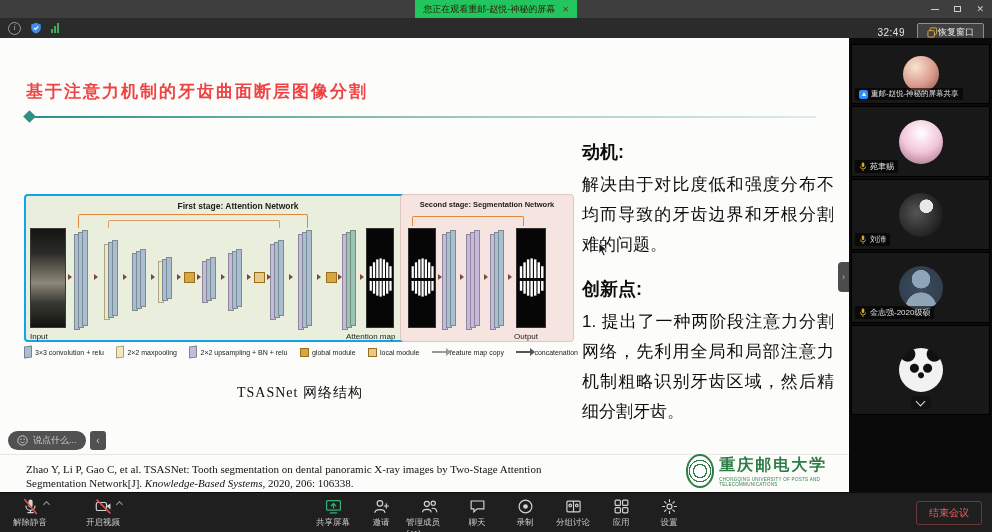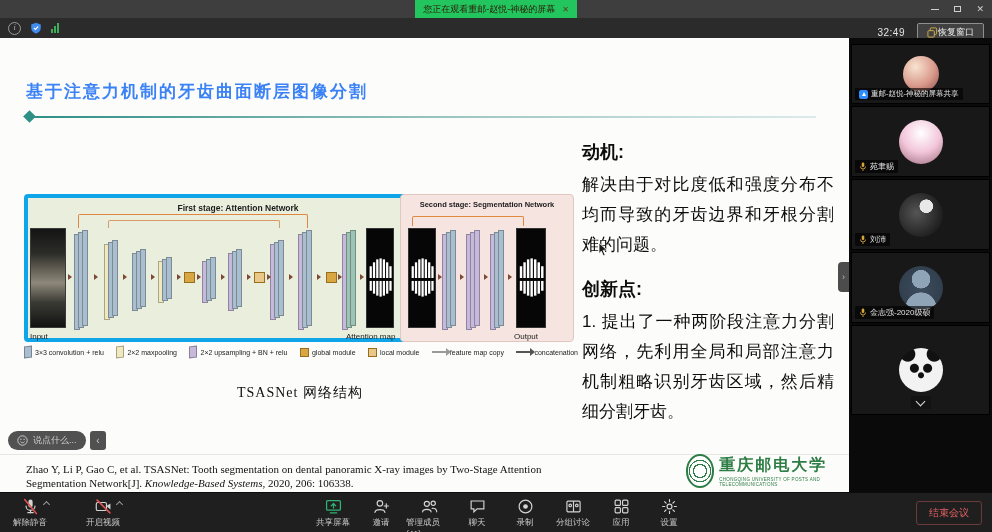--- a/index.html
+++ b/index.html
@@ -27,28 +27,28 @@
   .timer{color:#e3e3e3;font-size:10px;letter-spacing:.5px;}
   .restore-btn{display:flex;align-items:center;background:#414141;border:1px solid #8f8f8f;border-radius:2px;
                color:#e8e8e8;font-size:9px;padding:2px 9px;cursor:default;}
 
   
   .main{display:flex;height:454px;position:relative;}
   .content{width:849px;position:relative;background:#fcfcfa;overflow:hidden;}
   .sidebar{width:143px;background:#0a0a0a;position:relative;padding-top:6px;box-sizing:border-box;}
 
   
-  .slide-title{position:absolute;left:26px;top:42px;font-size:17px;font-weight:bold;color:#3b82f6;letter-spacing:2px;}
+  .slide-title{position:absolute;left:26px;top:42px;font-size:17px;font-weight:bold;color:#ef4444;letter-spacing:2px;}
   .title-diamond{position:absolute;left:25px;top:74px;width:9px;height:9px;background:#2e8f86;transform:rotate(45deg);}
   .title-rule{position:absolute;left:32px;top:78px;width:784px;height:2px;
               background:linear-gradient(90deg,#2e8f86,#9fc7c2 55%,#dcebe9);}
 
   .diagram{position:absolute;left:18px;top:150px;width:562px;height:162px;}
   .stage{position:absolute;border-radius:4px;box-sizing:border-box;}
-  .stage.s1{left:6px;top:6px;width:428px;height:148px;background:#e9efdc;border:4px solid #0ea5e9;}
+  .stage.s1{left:6px;top:6px;width:428px;height:148px;background:#e9efdc;border:2px solid #0ea5e9;}
   .stage.s2{left:382px;top:6px;width:174px;height:148px;background:#f6e4e0;border:1px solid #e2c6c0;}
   .stage-label{position:absolute;top:5px;left:0;width:100%;text-align:center;font-size:8.5px;font-weight:bold;color:#1c1c1c;}
   .stage.s2 .stage-label{font-size:7.5px;}
   .xray{position:absolute;left:12px;top:40px;width:36px;height:100px;border:1px solid #3a3a38;box-sizing:border-box;
         background:linear-gradient(180deg,#141414 0%,#2c2c28 25%,#6e6a5e 45%,#8d887a 55%,#3a3a34 75%,#121212 100%);}
   .dlabel{position:absolute;font-size:8px;color:#222;}
   .teeth{position:absolute;border:1px solid #333;box-sizing:border-box;}
 
   .sg{position:absolute;width:16px;}
   .sg i{position:absolute;width:6px;height:100%;border:1px solid rgba(40,40,40,.35);box-sizing:border-box;}

